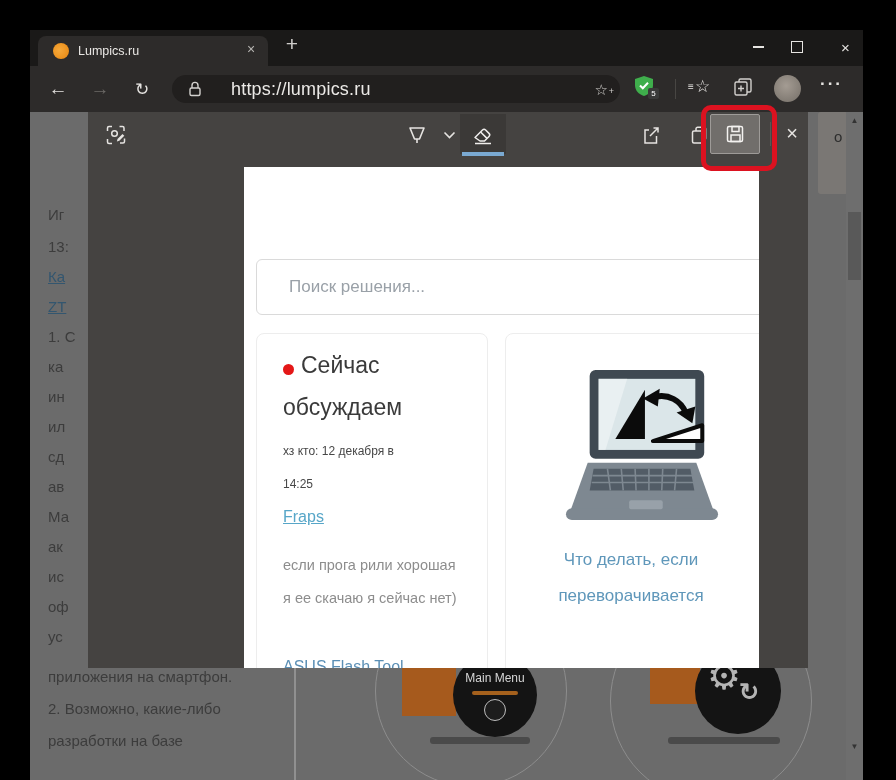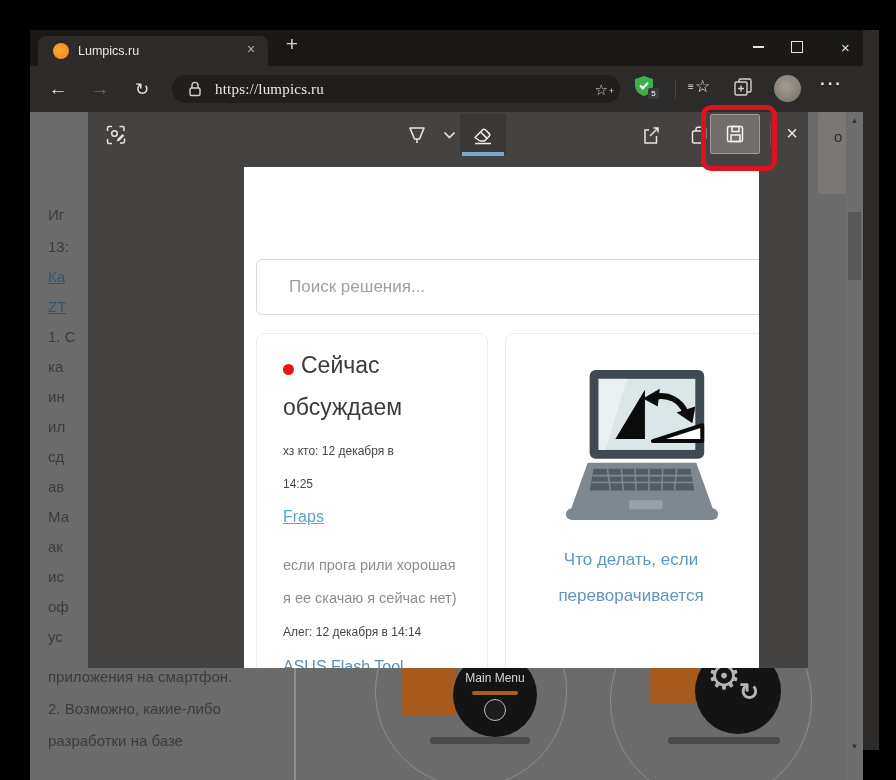--- a/index.html
+++ b/index.html
@@ -1,38 +1,38 @@
 <!DOCTYPE html>
 <html><head>
 <meta charset="utf-8">
 <style>
   html,body{margin:0;padding:0;background:#000;}
   #stage{position:relative;width:896px;height:780px;background:#000;overflow:hidden;
          font-family:"Liberation Sans",sans-serif;-webkit-font-smoothing:antialiased;}
   .abs{position:absolute;}
   
-  .win{position:absolute;left:30px;top:30px;width:833px;height:720px;background:#2d2b2a;padding-left:16px;}
+  .win{position:absolute;left:30px;top:30px;width:833px;height:720px;background:#2d2b2a;}
   .tabstrip{position:absolute;left:0;top:0;width:833px;height:36px;background:#1a1918;}
   .tab{position:absolute;left:8px;top:6px;width:230px;height:30px;background:#2d2b2a;border-radius:8px 8px 0 0;}
   .favicon{position:absolute;left:15px;top:7px;width:16px;height:16px;border-radius:50%;
            background:radial-gradient(circle at 40% 45%,#f6a93b,#e8860f);}
   .tabtitle{position:absolute;left:40px;top:8px;font-size:12.5px;color:#e9e7e4;}
   .tabclose{position:absolute;left:202px;top:5px;width:22px;height:20px;text-align:center;font-size:14px;color:#b7b5b2;}
   .newtab{position:absolute;left:248px;top:2px;width:28px;height:30px;text-align:center;font-size:21px;color:#cfcdca;font-weight:300;}
   .wc{position:absolute;top:0;width:37px;height:34px;display:flex;align-items:center;justify-content:center;color:#e6e4e1;}
   .wc-dash{width:11px;height:1.5px;background:#e6e4e1;}
   .wc-box{width:10px;height:10px;border:1.2px solid #e6e4e1;}
   .wc-x{font-size:15px;}
   
   .navbar{position:absolute;left:0;top:36px;width:833px;height:46px;background:#2d2b2a;}
   .navbtn{position:absolute;top:9px;width:28px;height:28px;display:flex;align-items:center;justify-content:center;
           font-size:19px;color:#e6e4e1;}
   .urlbar{position:absolute;left:142px;top:9px;width:448px;height:28px;border-radius:14px;background:#211f1e;
           display:flex;align-items:center;}
-  .urltext{margin-left:12px;font-size:15px;color:#eceae7;letter-spacing:.2px;font-family:Liberation Serif, serif;}
+  .urltext{margin-left:28px;font-size:18px;color:#eceae7;letter-spacing:.2px;}
   .staradd{margin-left:auto;margin-right:12px;position:relative;color:#cfcdca;font-size:15px;line-height:15px;}
   .staradd .plus{position:absolute;right:-6px;bottom:-2px;font-size:9px;}
   .extbadge{position:absolute;left:14px;top:13px;width:11px;height:11px;background:#3a3a3a;color:#fff;
             font-size:8px;line-height:11px;text-align:center;border-radius:2px;}
   .sep{position:absolute;left:645px;top:13px;width:1px;height:20px;background:#484643;}
   .avatar{position:absolute;left:744px;top:9px;width:27px;height:27px;border-radius:50%;
           background:radial-gradient(circle at 45% 40%,#a49c93,#746e67);}
   .dots{position:absolute;left:790px;top:8px;font-size:17px;color:#e6e4e1;letter-spacing:2px;font-weight:bold;}
   
   .page{position:absolute;left:0;top:82px;width:833px;height:668px;background:#6b6b6b;overflow:hidden;}
@@ -251,21 +251,20 @@
 
           <div class="card cardL">
             <span class="reddot"></span>
             <span class="ct" style="left:44px;top:18px">Сейчас</span>
             <span class="ct" style="left:26px;top:60px">обсуждаем</span>
             <span class="cm" style="top:110px">хз кто: 12 декабря в</span>
             <span class="cm" style="top:143px">14:25</span>
             <span class="clink" style="top:174px;color:#57a6c8">Fraps</span>
             <span class="cb" style="top:207px">если прога рили хорошая</span>
             <span class="cb" style="top:240px">я ее скачаю я сейчас нет)</span>
-            <span class="cm" style="top:291px">Алег: 12 декабря в 14:14</span>
             <span class="clink" style="top:324px;color:#5b8fb5">ASUS Flash Tool</span>
           </div>
 
           <div class="card cardR">
             <svg width="168" height="158" viewBox="0 0 170 160" style="position:absolute;left:52px;top:32px">
               <rect x="32" y="4" width="116" height="90" rx="6" fill="#3f4952"></rect>
               <rect x="41" y="13" width="98" height="72" fill="#dbe6e9"></rect>
               <polygon points="41,13 70,13 48,85 41,85" fill="#ffffff" opacity="0.4"></polygon>
               <polygon points="88,24 88,74 58,74" fill="#0b0b0b"></polygon>
               <polygon points="96,76 146,76 146,60" fill="#ffffff" stroke="#0b0b0b" stroke-width="4" stroke-linejoin="round"></polygon>

